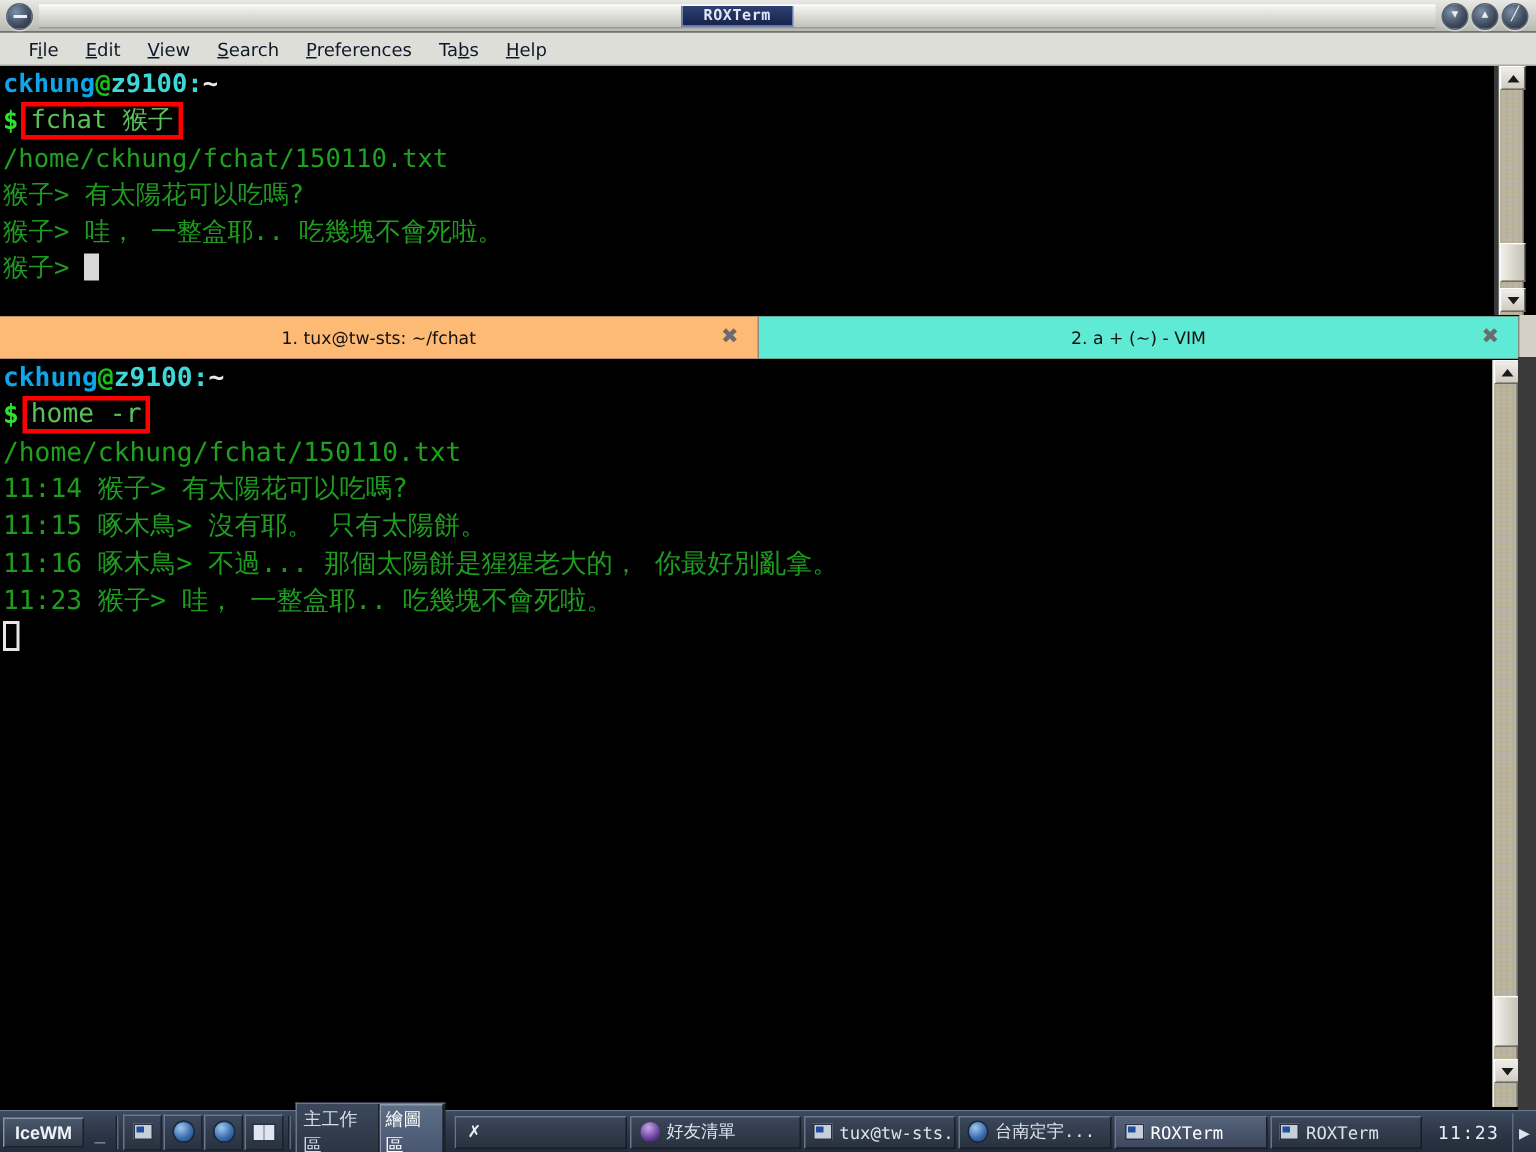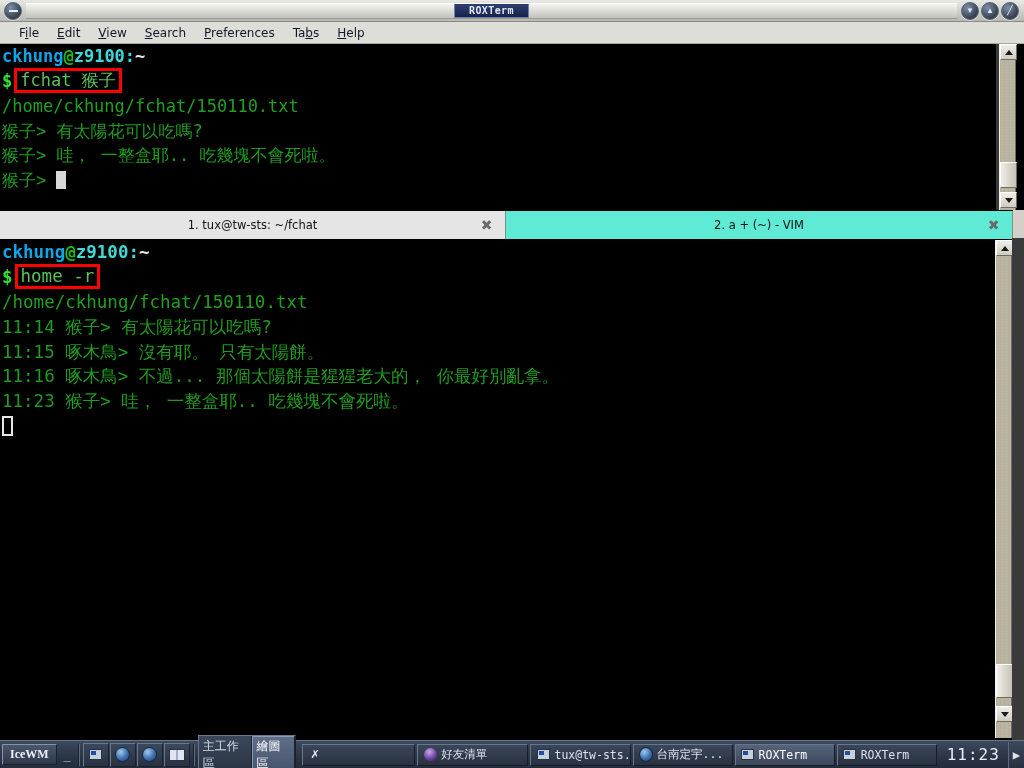--- a/index.html
+++ b/index.html
@@ -146,21 +146,21 @@
   }
   .tab {
     height: 28px;
     display: flex; align-items: center; justify-content: center;
     position: relative;
     font-family: "DejaVu Sans", sans-serif;
     font-size: 11.5px; color: #111;
     box-sizing: border-box;
     border-right: 1px solid #8a8a84;
   }
-  .tab.active { background: #e5e5e5; flex: 0 0 506px; }
+  .tab.active { background: #fdba74; flex: 0 0 506px; }
   .tab.inactive { background: #5eead4; flex: 1 1 auto; }
   .tab-label { white-space: nowrap; }
   .tab-close {
     position: absolute; right: 12px; top: 50%;
     transform: translateY(-50%);
     width: 13px; height: 13px;
     color: #6b6b6b;
     font-size: 14px; font-weight: bold;
     line-height: 13px; text-align: center;
     font-family: "DejaVu Sans", sans-serif;
@@ -209,21 +209,21 @@
     background: linear-gradient(to bottom,#3c4a5e 0%, #2b3646 55%, #222c3a 100%);
     border-top: 1px solid #69768c;
     display: flex; align-items: center;
     box-sizing: border-box;
     font-family: "DejaVu Sans Mono", monospace;
   }
   .tk-start {
     margin-left: 2px;
     padding: 2px 7px;
     color: #eef2f8; font-size: 12px; font-weight: bold;
-    font-family: Liberation Serif, serif;
+    font-family: Liberation Sans, sans-serif;
     background: linear-gradient(to bottom,#4a586d,#2d3847);
     border: 1px solid;
     border-color: #8693a8 #1a222c #1a222c #8693a8;
   }
   .tk-hide {
     width: 16px; margin-left: 3px;
     color: #c9d2de; font-size: 12px; text-align: center;
   }
   .tk-sep {
     width: 1px; height: 22px; margin: 0 3px;
@@ -274,21 +274,21 @@
     color: #ffffff;
   }
   .tk-win .wico {
     width: 14px; height: 14px; flex: 0 0 14px;
     display: flex; align-items: center; justify-content: center;
     font-size: 11px;
   }
   .tk-clock {
     margin-left: auto;
     padding: 0 8px;
-    color: #e7edf5; font-size: 16px;
+    color: #e7edf5; font-size: 12px;
     font-family: "DejaVu Sans Mono", monospace;
     letter-spacing: 1px;
   }
   .tk-arrow {
     width: 16px; height: 26px;
     display: flex; align-items: center; justify-content: center;
     color: #dde4ee; font-size: 12px;
     background: linear-gradient(to bottom,#3a475a,#28313f);
     border-left: 1px solid #5d6a7e;
   }

